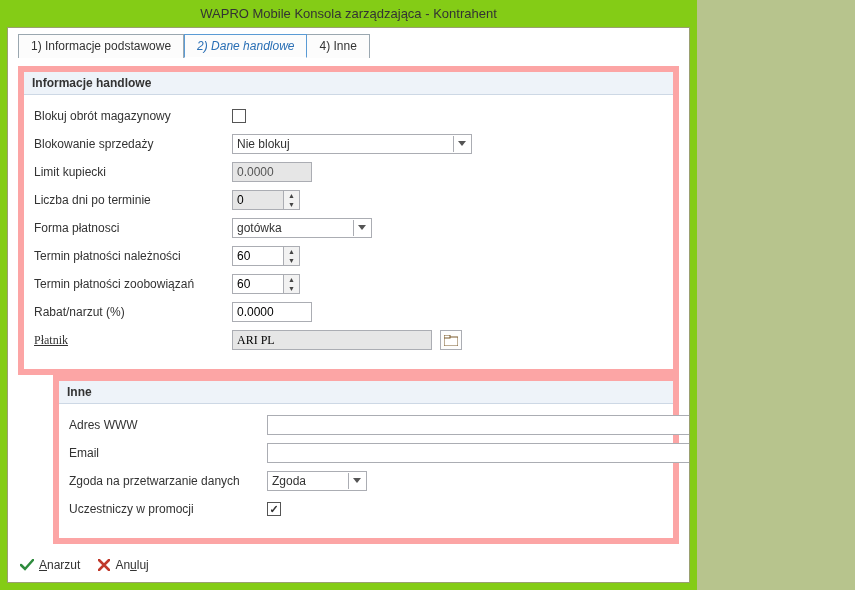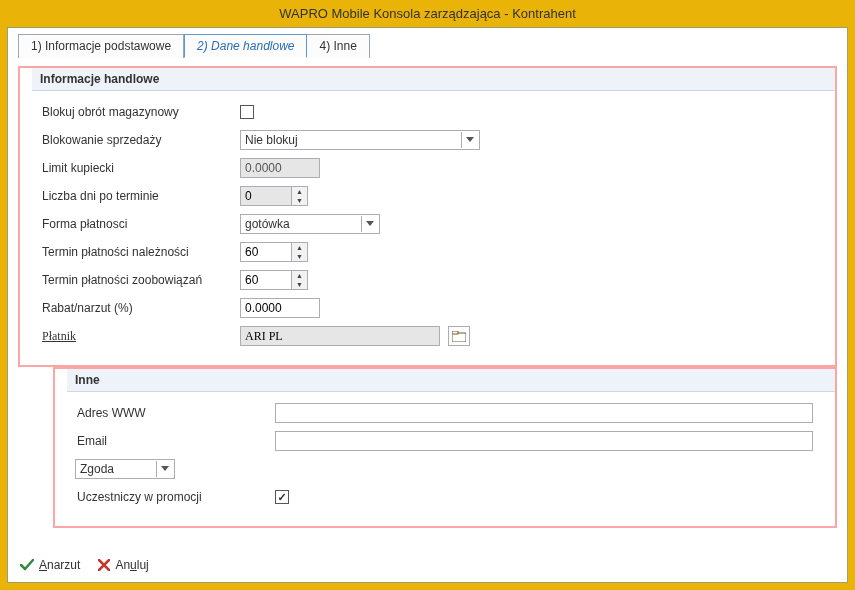--- a/index.html
+++ b/index.html
@@ -4,23 +4,23 @@
 <style>
   * { box-sizing: border-box; }
   body {
     margin: 0;
     font-family: "Segoe UI", Tahoma, sans-serif;
     font-size: 12px;
     background: #b7c48d;
     color: #333;
   }
   .window {
-    width: 855px;
+    width: 697px;
     height: 590px;
-    background: #eab308;
+    background: #84cc16;
     position: relative;
   }
   .titlebar {
     height: 27px;
     line-height: 27px;
     text-align: center;
     color: #333;
     font-size: 13px;
   }
   .client {
@@ -50,23 +50,22 @@
     z-index: 2;
     font-style: italic;
   }
   .content {
     padding: 0 10px 10px 10px;
     position: absolute;
     left:0; right:0; top: 38px; bottom: 36px;
     overflow: hidden;
   }
   .group {
-    border: 2px solid #fca5a5;
+    border: 6px solid #fca5a5;
     margin-top: 0;
-    padding-left: 12px;
   }
   .group + .group { margin-top: 0; margin-left: 35px; }
   .group-header {
     background: #eef3f9;
     padding: 4px 8px;
     font-weight: bold;
     color: #333;
     border-bottom: 1px solid #cdd8e5;
     font-size: 12px;
   }
@@ -297,20 +296,21 @@
           </div>
 
           <div class="row">
             <div class="label">Email</div>
             <div class="field">
               <input type="text" class="txt txtlong" value="" style="">
             </div>
           </div>
 
           <div class="row">
+            <div class="label">Zgoda na przetwarzanie danych</div>
             <div class="field">
               <div class="select" style="width:100px">
                 <span class="sval">Zgoda</span>
                 <span class="arrow">
                   <svg width="8" height="6">
                       <path d="M0 0 L8 0 L4 5 Z" fill="#555"></path>
                     </svg>
                 </span>
               </div>
             </div>

